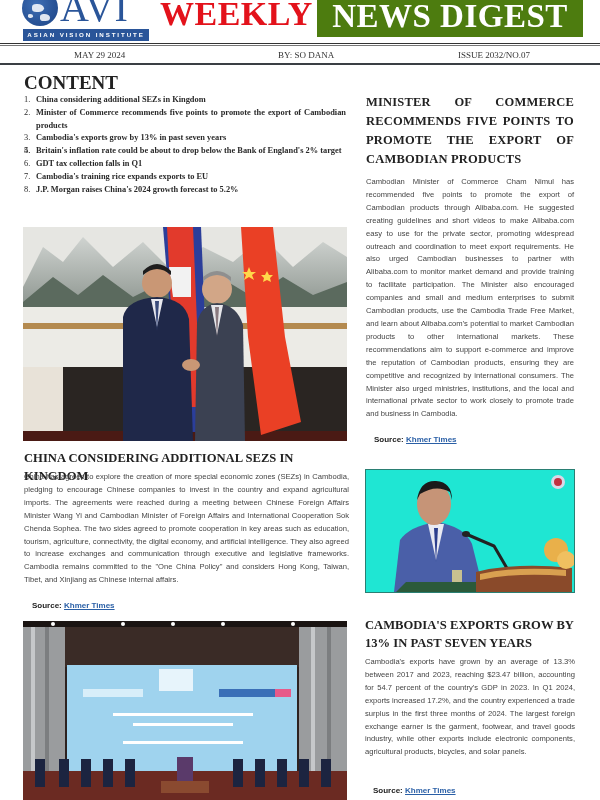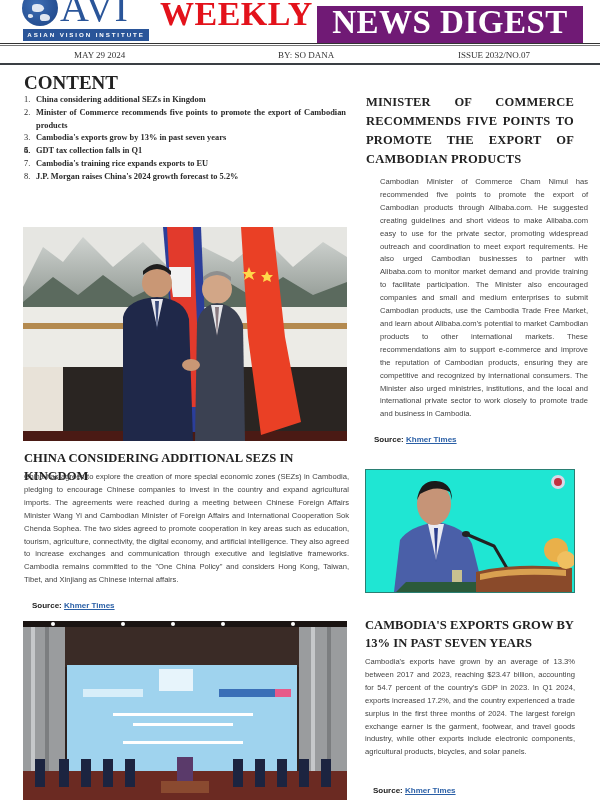--- a/index.html
+++ b/index.html
@@ -11,21 +11,21 @@
   .logo { position: absolute; left: 20px; top: 0; width: 132px; height: 42px; }
   .logo-globe { position: absolute; left: 2px; top: -10px; width: 36px; height: 36px; border-radius: 50%;
     background: radial-gradient(circle at 40% 40%, #3f6fb5 0%, #2a5599 55%, #1d4485 100%); overflow: hidden; }
   .logo-globe .land { position: absolute; background: #ffffff; opacity: 0.85; border-radius: 40% 60% 50% 40%; }
   .logo-avi { position: absolute; left: 40px; top: -12px; font-family: "Liberation Serif", serif; font-size: 40px;
     color: #2a5599; letter-spacing: 1px; line-height: 40px; }
   .logo-band { position: absolute; left: 3px; top: 29px; width: 126px; height: 12px; background: #2a5599;
     color: #fff; font-size: 6.2px; font-weight: bold; letter-spacing: 1.9px; text-align: center; line-height: 12px; }
   .weekly { position: absolute; left: 160px; top: -6px; font-family: "Liberation Serif", serif; font-weight: bold;
     color: #e3121b; font-size: 34px; line-height: 40px; letter-spacing: 0.5px; }
-  .digest-box { position: absolute; left: 317px; top: 6px; width: 266px; height: 37px; background: #701a75; }
+  .digest-box { position: absolute; left: 317px; top: 0; width: 266px; height: 37px; background: #4d7c0f; }
   .digest { position: absolute; left: 0; top: -4px; width: 266px; text-align: center; font-family: "Liberation Serif", serif;
     font-weight: bold; color: #ffffff; font-size: 33px; line-height: 40px; letter-spacing: 0.5px; }
 
   
   .rule-top { position: absolute; left: 0; top: 43px; width: 600px; height: 1px; background: #333; }
   .rule-top2 { position: absolute; left: 0; top: 45px; width: 600px; height: 1px; background: #777; }
   .datebar { position: absolute; left: 0; top: 46px; width: 536px; height: 17px; font-family: "Liberation Serif", serif;
     font-size: 9px; color: #333; }
   .datebar span { position: absolute; top: 4px; }
   .rule-bot { position: absolute; left: 0; top: 63px; width: 600px; height: 2px; background: #3a3f44; }
@@ -43,21 +43,21 @@
   .photo-2 { left: 365px; top: 469px; width: 210px; height: 124px; background: #1fe6d3; border: 1px solid #2a7f73; }
   .photo-3 { left: 23px; top: 621px; width: 324px; height: 179px; background: #3a2d27; }
 
   
   .art-title { position: absolute; font-family: "Liberation Serif", serif; font-weight: bold; color: #222; }
   .art-body { position: absolute; font-size: 7.6px; line-height: 12.9px; color: #444; text-align: justify; }
   .source { position: absolute; font-size: 8px; font-weight: bold; color: #222; padding-left: 8px; }
   .source a { color: #2a5fa6; text-decoration: underline; }
 
   .a2-title { left: 366px; top: 93px; width: 208px; font-size: 12.5px; line-height: 19px; text-align: justify; letter-spacing: 0.2px; }
-  .a2-body { left: 380px; top: 176px; width: 208px; }
+  .a2-body { left: 366px; top: 176px; width: 208px; }
   .a2-source { left: 366px; top: 435px; }
 
   .a1-title { left: 24px; top: 449px; width: 330px; font-size: 12.6px; line-height: 18px; }
   .a1-body { left: 24px; top: 471px; width: 325px; }
   .a1-source { left: 24px; top: 601px; }
 
   .a3-title { left: 365px; top: 616px; width: 215px; font-size: 12.6px; line-height: 18px; }
   .a3-body { left: 365px; top: 656px; width: 210px; }
   .a3-source { left: 365px; top: 786px; }
 </style>
@@ -88,21 +88,21 @@
   <span style="left:458px;">ISSUE 2032/NO.07</span>
 </div>
 <div class="rule-bot"></div>
 
 <h2 class="toc-title">CONTENT</h2>
 <ol class="toc-list">
   <li><span class="num">1.</span><span>China considering additional SEZs in Kingdom</span></li>
   <li><span class="num">2.</span><span>Minister of Commerce recommends five points to promote the export of Cambodian products</span></li>
   <li><span class="num">3.</span><span>Cambodia's exports grow by 13% in past seven years</span></li>
   <li><span class="num">4.</span></li>
-  <li><span class="num">5.</span></li>
+  <li><span class="num">5.</span><span>Britain's inflation rate could be about to drop below the Bank of England's 2% target</span></li>
   <li><span class="num">6.</span><span>GDT tax collection falls in Q1</span></li>
   <li><span class="num">7.</span><span>Cambodia's training rice expands exports to EU</span></li>
   <li><span class="num">8.</span><span>J.P. Morgan raises China's 2024 growth forecast to 5.2%</span></li>
 </ol>
 
 <div class="photo photo-1" title="Two officials shaking hands in front of Cambodian and Chinese flags">
   <svg width="324" height="214" viewBox="0 0 324 214">
     <defs>
       <linearGradient id="mtn" x1="0" y1="0" x2="0" y2="1">
         <stop offset="0" stop-color="#cfd3d0"></stop>

